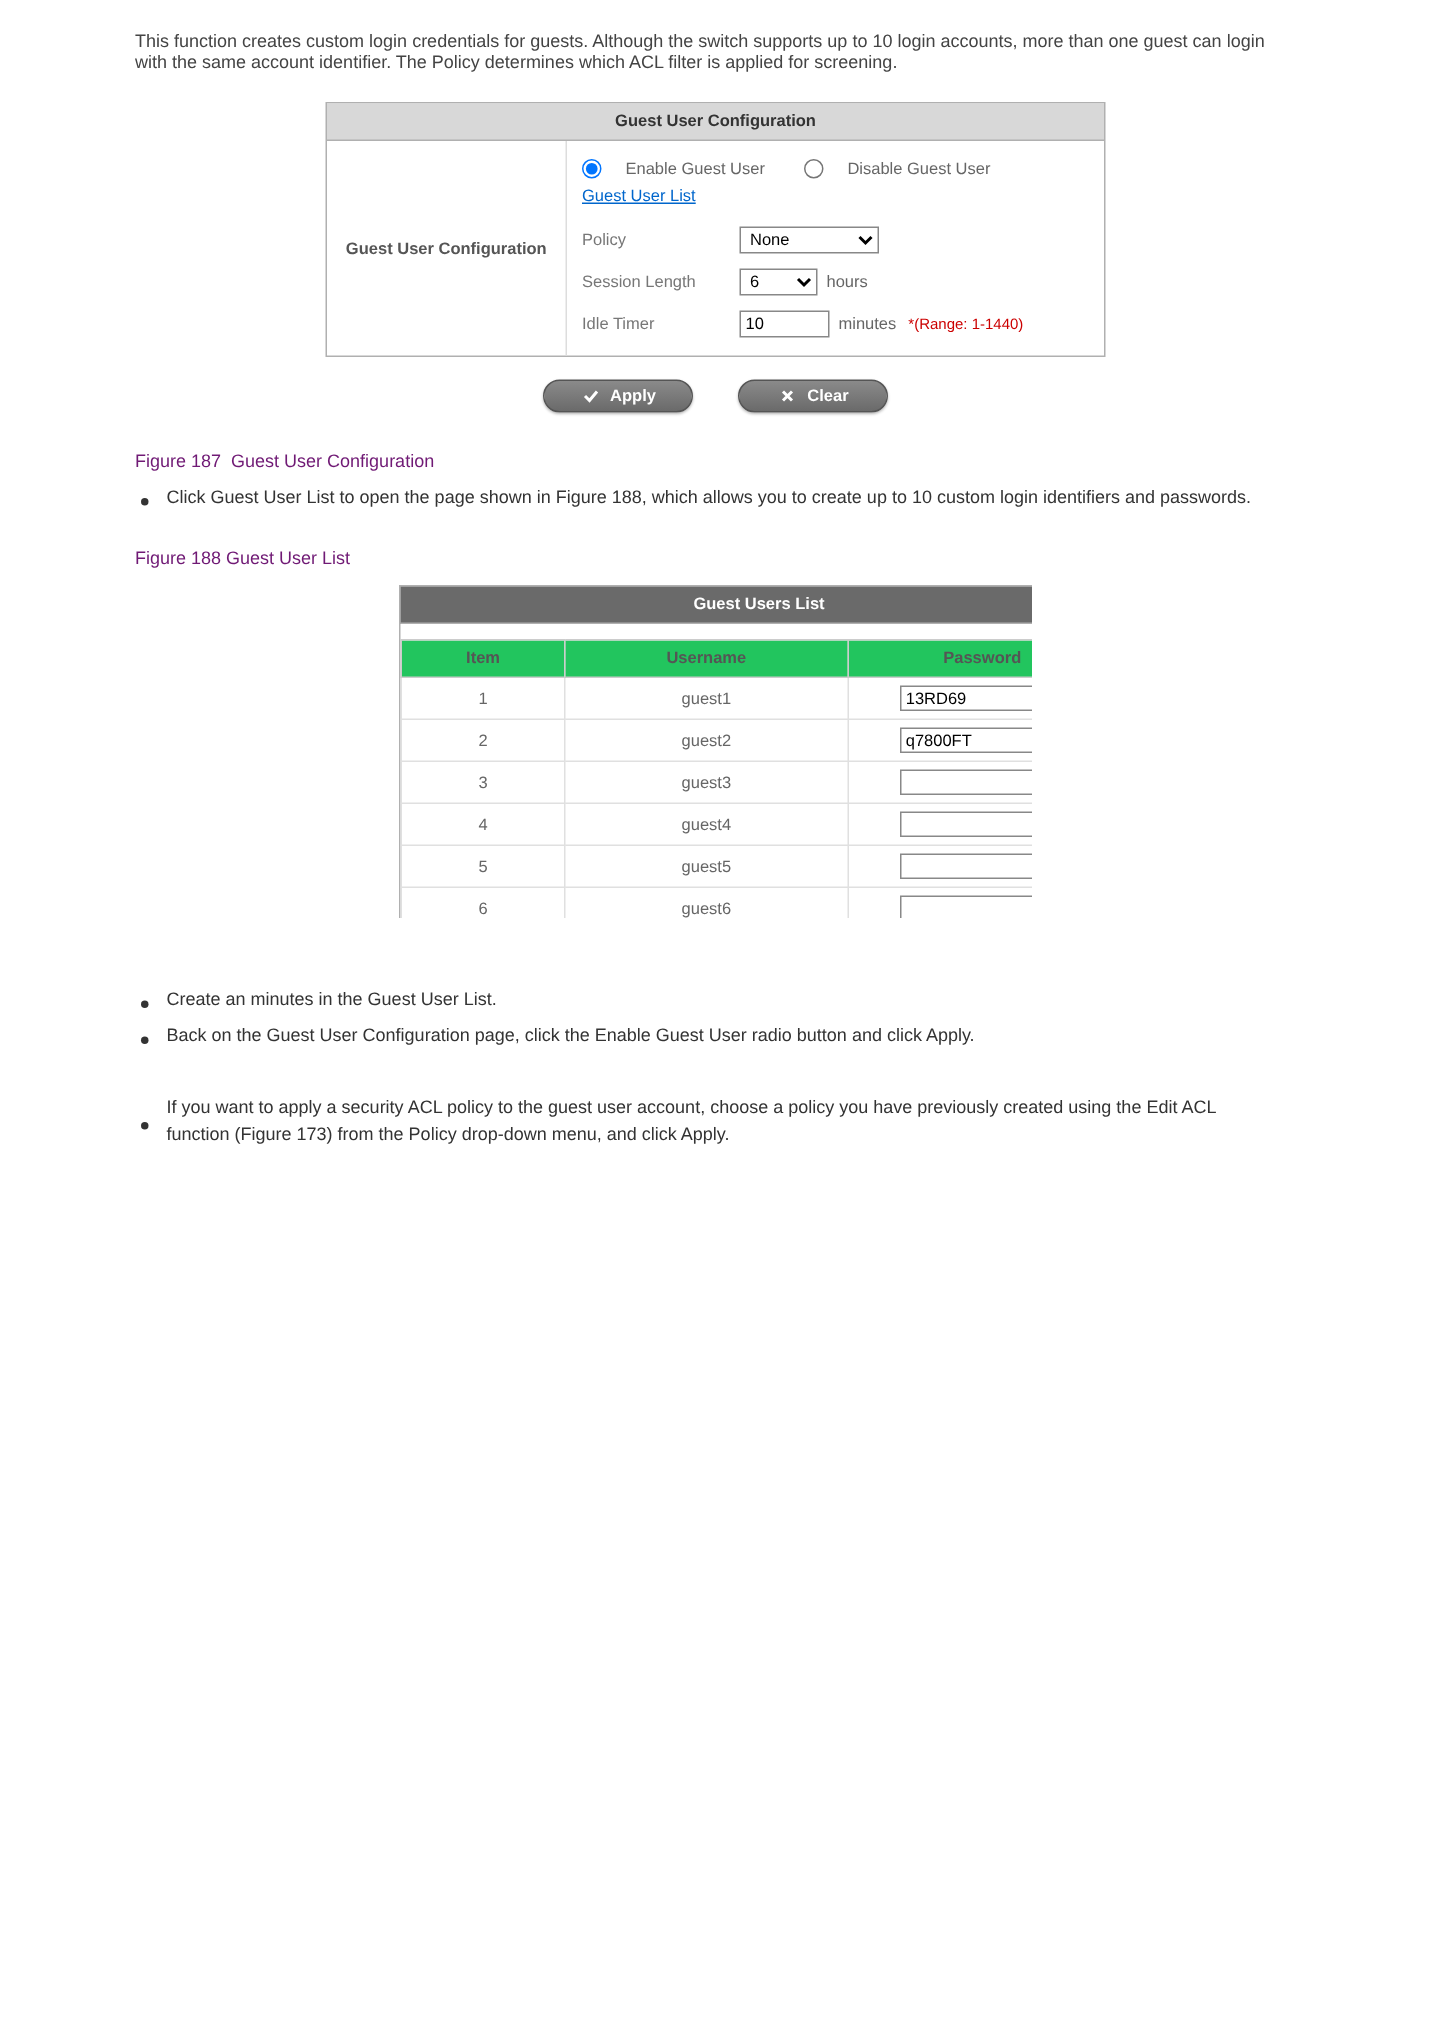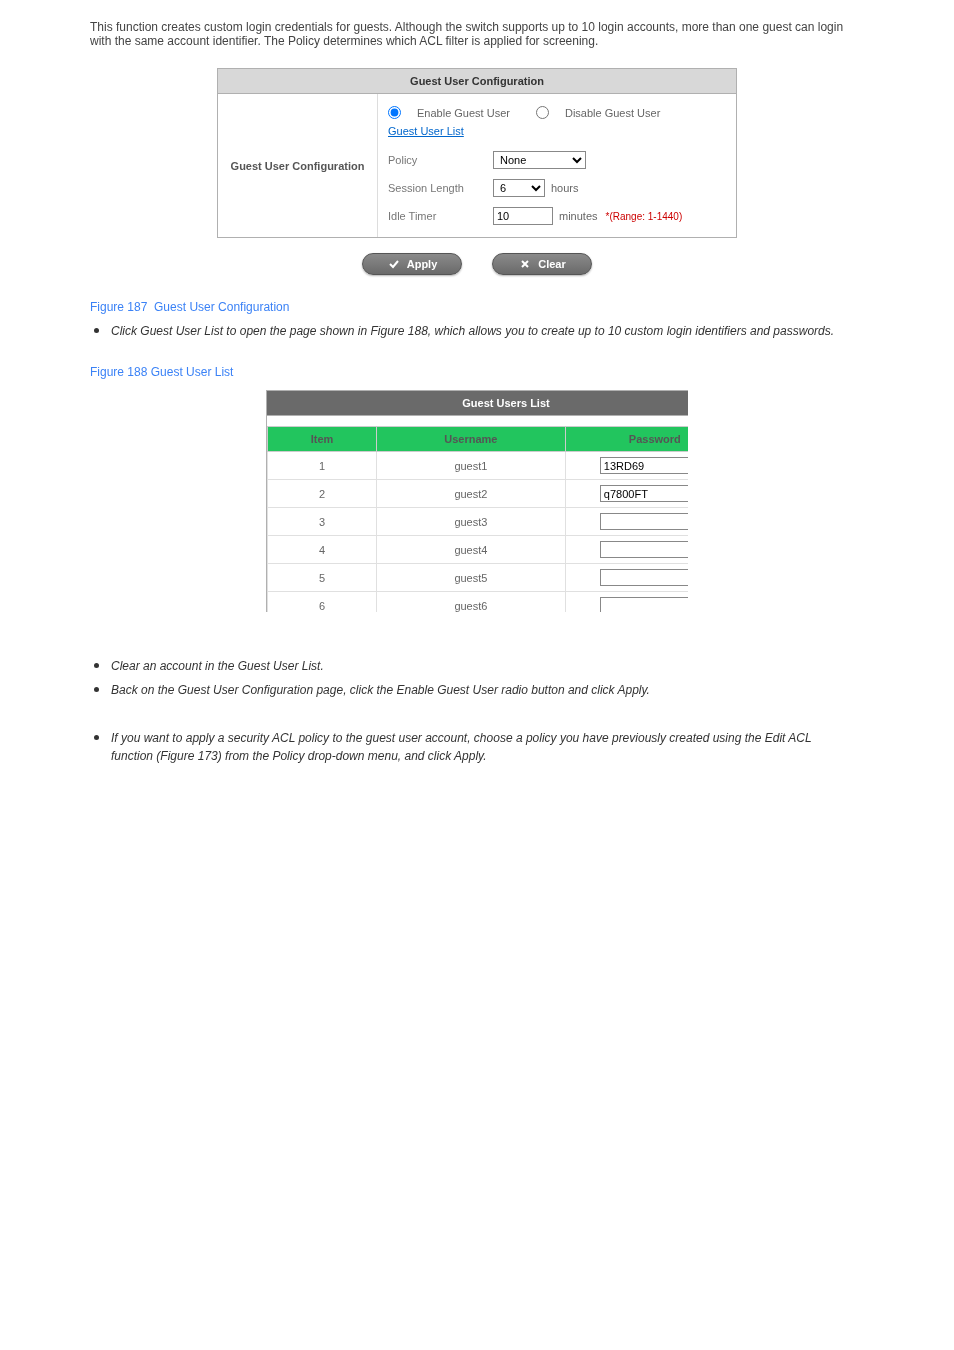--- a/index.html
+++ b/index.html
@@ -132,27 +132,26 @@
     gap:6px;
   }
   .pill-btn .ico {
     display:inline-flex;
     width:14px;height:14px;
     align-items:center;justify-content:center;
   }
   .section-text {
     margin: 25px 0 8px 0;
     font-size: 12px;
-    color: #3b82f6;
+    color: #701a75;
   }
   .bullet {
     display: flex;
-    align-items: flex-start;
+    align-items: center;
     margin: 4px 16px 6px 0;
-    font-style: italic;
   }
   .bullet .dot {
     width: 5px; height: 5px; border-radius: 50%;
     background: #333;
     margin: 6px 12px 0 4px;
     flex-shrink: 0;
   }
   .bullet-text {
     font-size: 12px;
     color: #333;
@@ -315,21 +314,21 @@
             </tr>
           </tbody>
       </table>
     </div>
   </div>
 
   <div style="height:30px"></div>
 
   <div class="bullet">
     <div class="dot"></div>
-    <div class="bullet-text">Clear an account in the Guest User List.</div>
+    <div class="bullet-text">Create an minutes in the Guest User List.</div>
   </div>
   <div class="bullet">
     <div class="dot"></div>
     <div class="bullet-text">Back on the Guest User Configuration page, click the Enable Guest User radio button and click Apply.</div>
   </div>
   <div style="height:20px"></div>
   <div class="bullet">
     <div class="dot"></div>
     <div class="bullet-text">If you want to apply a security ACL policy to the guest user account, choose a policy you have previously created using the Edit ACL function (Figure 173) from the Policy drop-down menu, and click Apply.</div>
   </div>

